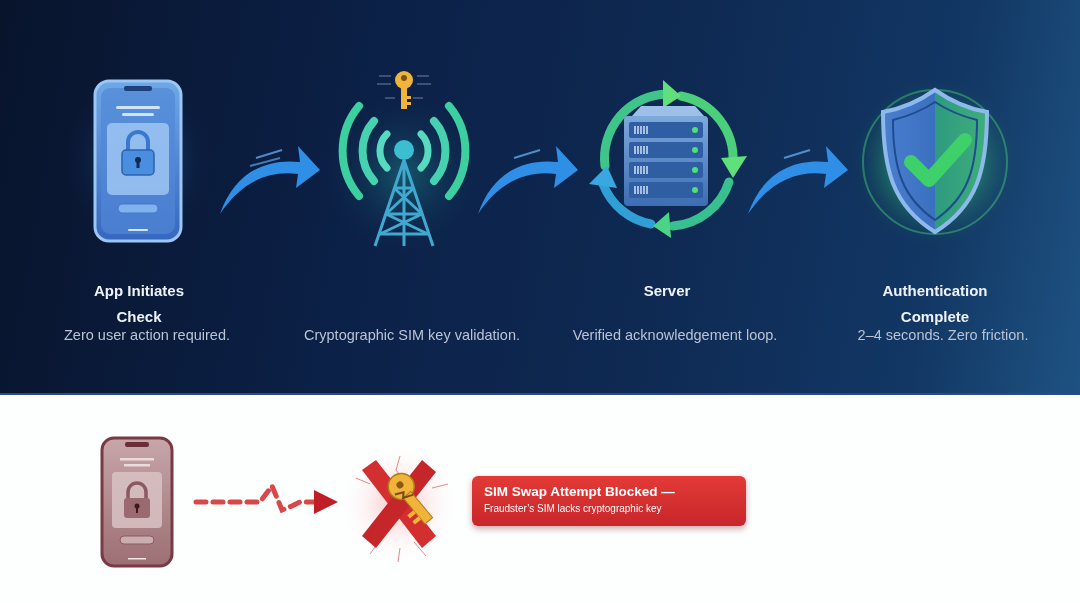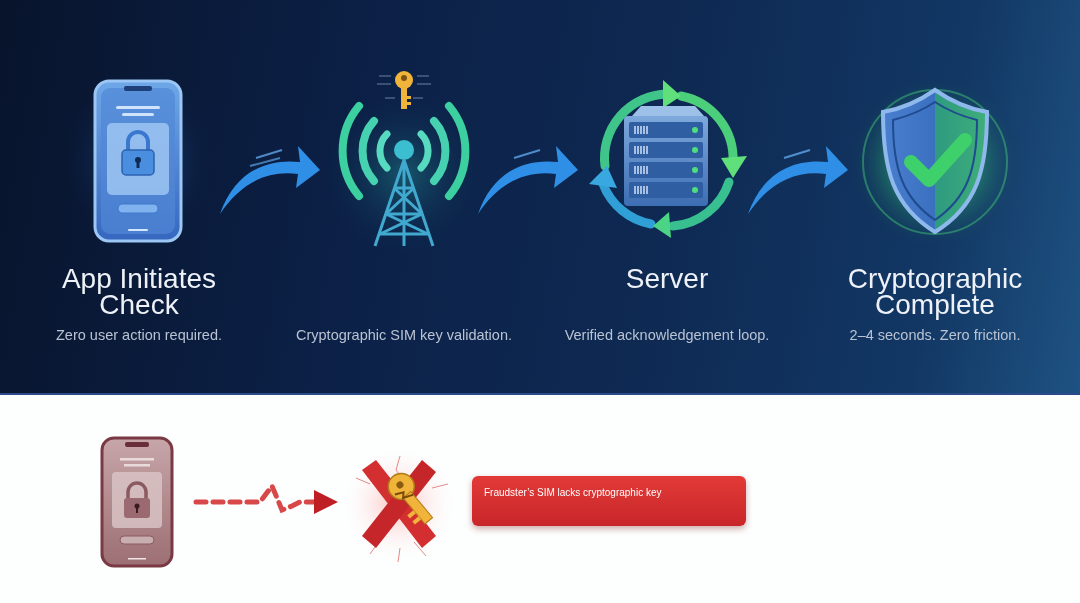--- a/index.html
+++ b/index.html
@@ -7,22 +7,22 @@
   .top-panel {
     position:absolute; left:0; top:0; width:1080px; height:395px;
     background: linear-gradient(100deg, #08142c 0%, #0c2148 35%, #0e2952 60%, #123764 85%, #1e5282 100%);
     overflow:hidden;
   }
   .top-panel::after {
     content:""; position:absolute; left:0; right:0; bottom:0; height:2px; background:#2a4a8a;
   }
   .step { position:absolute; top:0; width:260px; text-align:center; }
   .step .icon-wrap { position:absolute; left:50%; transform:translateX(-50%); }
-  .step-title { position:absolute; top:266px; left:0; width:100%; color:#eef2f8; font-weight:400; font-size:28px; line-height:26px; }
-  .step-desc { position:absolute; top:327px; left:0; width:100%; color:#b9c3d3; font-size:14.5px; }
+  .step-title { position:absolute; top:278px; left:0; width:100%; color:#eef2f8; font-weight:700; font-size:15px; line-height:26px; }
+  .step-desc { position:absolute; top:327px; left:8px; width:100%; color:#b9c3d3; font-size:14.5px; }
   .flow-arrow { position:absolute; }
   .bottom { position:absolute; left:0; top:395px; width:1080px; height:208px; background:#fdfefe; }
   .alert-badge {
     position:absolute; left:472px; top:476px; width:274px; height:50px; border-radius:6px;
     background: linear-gradient(180deg, #e23a37 0%, #c8262a 100%);
     box-shadow: 0 3px 6px rgba(120,20,20,0.35);
     color:#fff; padding:8px 12px; box-sizing:border-box;
   }
   .alert-title { font-weight:700; font-size:13.5px; line-height:16px; display:block; }
   .alert-sub { font-size:10px; line-height:17px; display:block; }
@@ -183,21 +183,21 @@
               <stop offset="1" stop-color="#3fae7a"></stop>
             </linearGradient>
         </defs>
         <circle cx="90" cy="92" r="88" fill="url(#g4)"></circle>
         <circle cx="90" cy="92" r="72" fill="none" stroke="#3fc273" stroke-width="2" opacity="0.5"></circle>
         <path d="M90 20 C70 34 50 40 38 42 C38 100 48 136 90 162 C132 136 142 100 142 42 C130 40 110 34 90 20 Z" fill="url(#sh)" stroke="#8fb8ec" stroke-width="4"></path>
         <path d="M90 32 C72 44 56 48 48 50 C48 100 58 128 90 150 C122 128 132 100 132 50 C124 48 108 44 90 32 Z" fill="none" stroke="#1f4c8f" stroke-width="2"></path>
         <path d="M66 92 L84 110 L120 70" fill="none" stroke="#3ed06a" stroke-width="14" stroke-linecap="round" stroke-linejoin="round"></path>
       </svg>
     </div>
-    <div class="step-title"><span>Cryptographic</span><br><span>Complete</span></div>
+    <div class="step-title"><span>Authentication</span><br><span>Complete</span></div>
     <div class="step-desc">2–4 seconds. Zero friction.</div>
   </div>
 </div>
 
 <div class="bottom"></div>
 
 <div style="position:absolute;left:100px;top:436px;">
   <svg width="76" height="134" viewBox="0 0 76 134">
     <defs>
         <linearGradient id="fp" x1="0" y1="0" x2="0" y2="1">
@@ -245,14 +245,15 @@
       <circle cx="72" cy="46" r="3.5" fill="#8a5a10"></circle>
       <rect x="66" y="58" width="10" height="34" fill="#f0b43a" stroke="#b07a18" stroke-width="1"></rect>
       <rect x="58" y="74" width="8" height="4" fill="#f0b43a"></rect>
       <rect x="58" y="82" width="8" height="4" fill="#f0b43a"></rect>
       <path d="M62 50 L70 54 L66 58 L76 62" fill="none" stroke="#7a4a08" stroke-width="2"></path>
     </g>
   </svg>
 </div>
 
 <div class="alert-badge">
+  <span class="alert-title">SIM Swap Attempt Blocked —</span>
   <span class="alert-sub">Fraudster’s SIM lacks cryptographic key</span>
 </div>
 
 </body></html>

